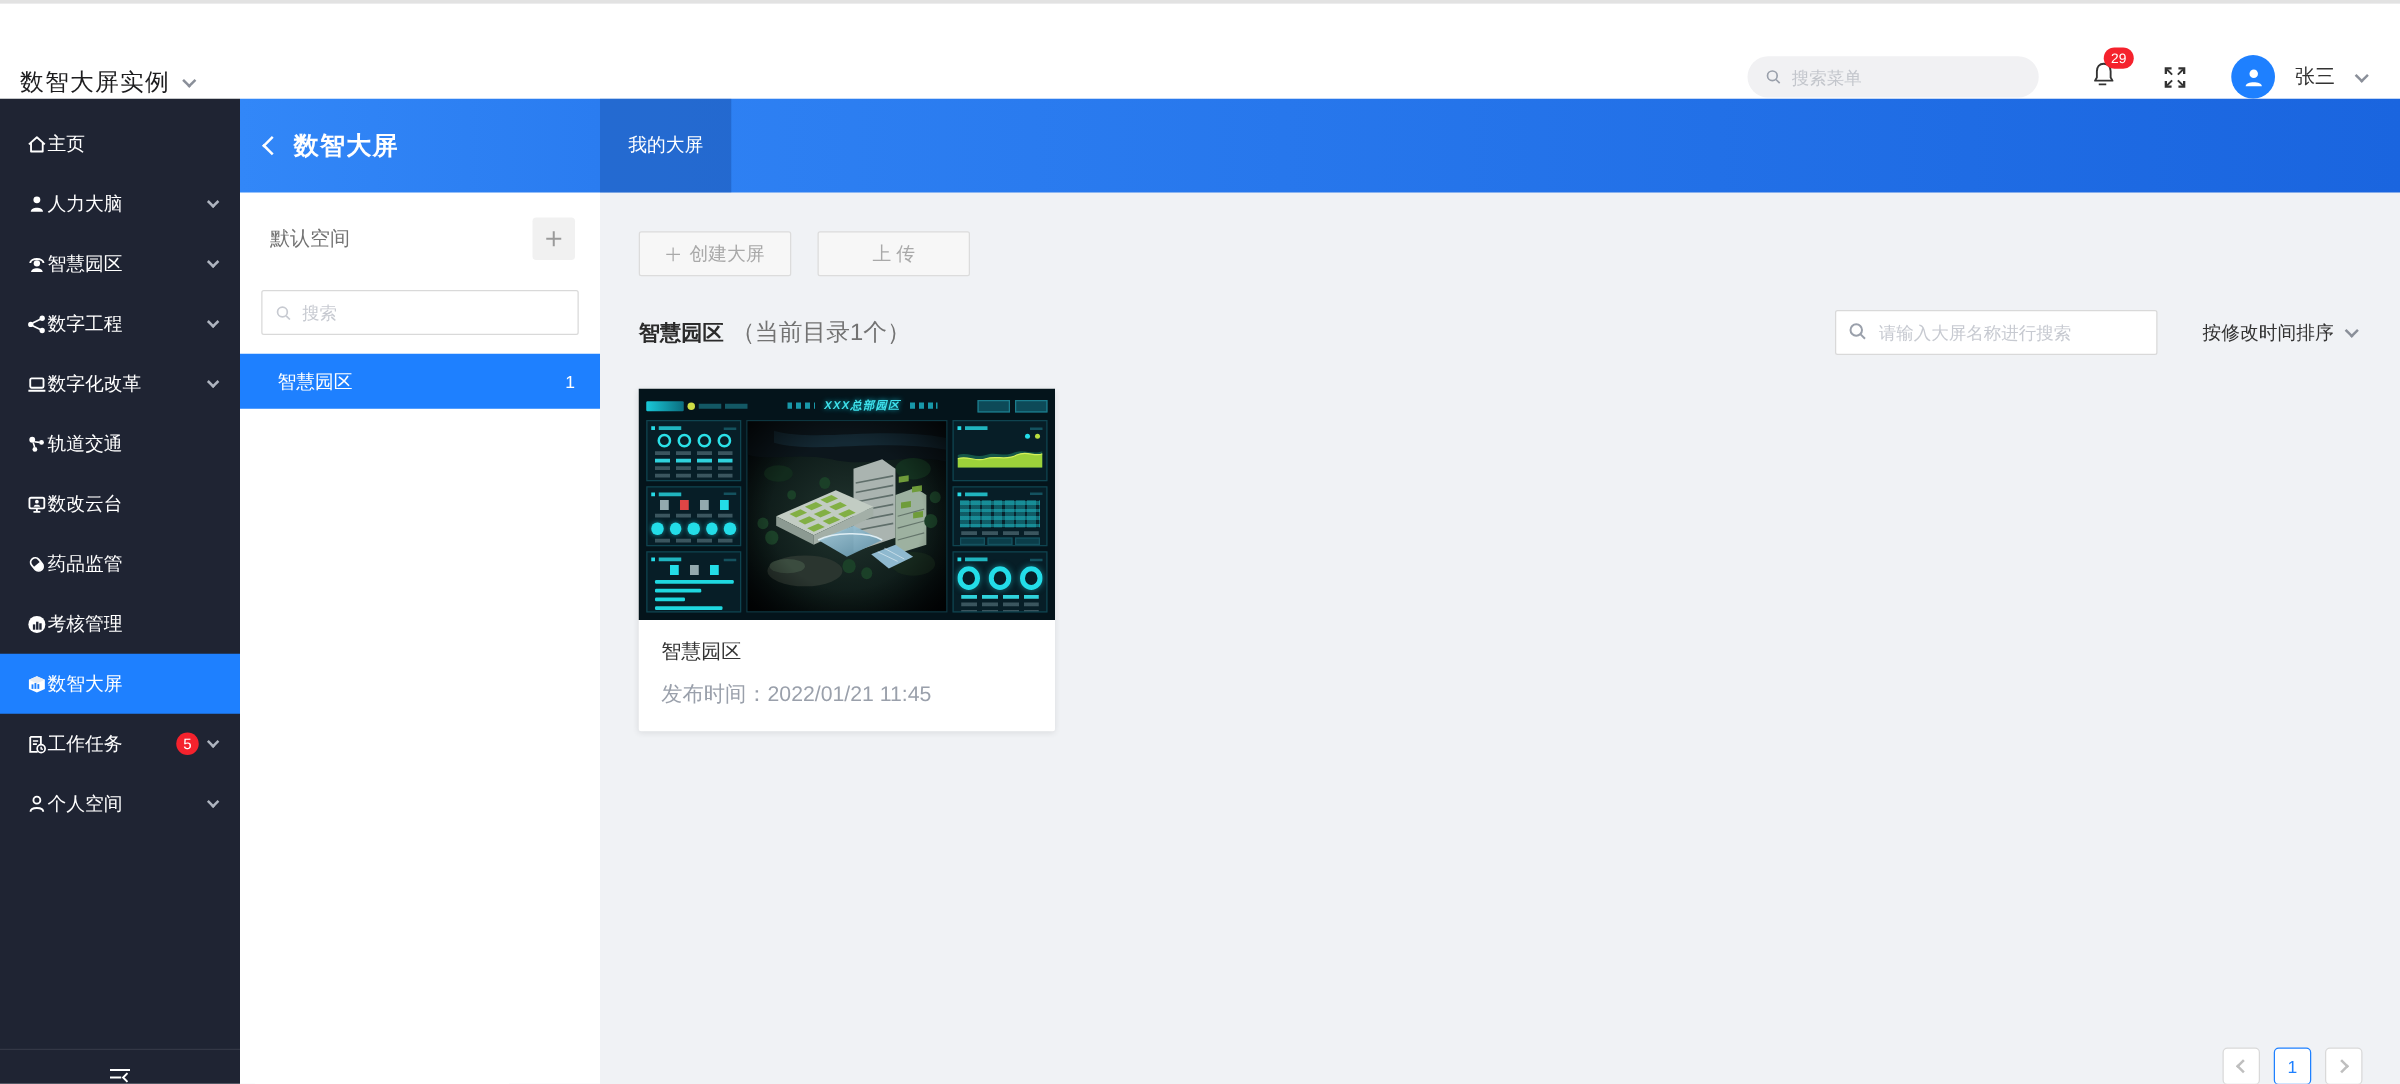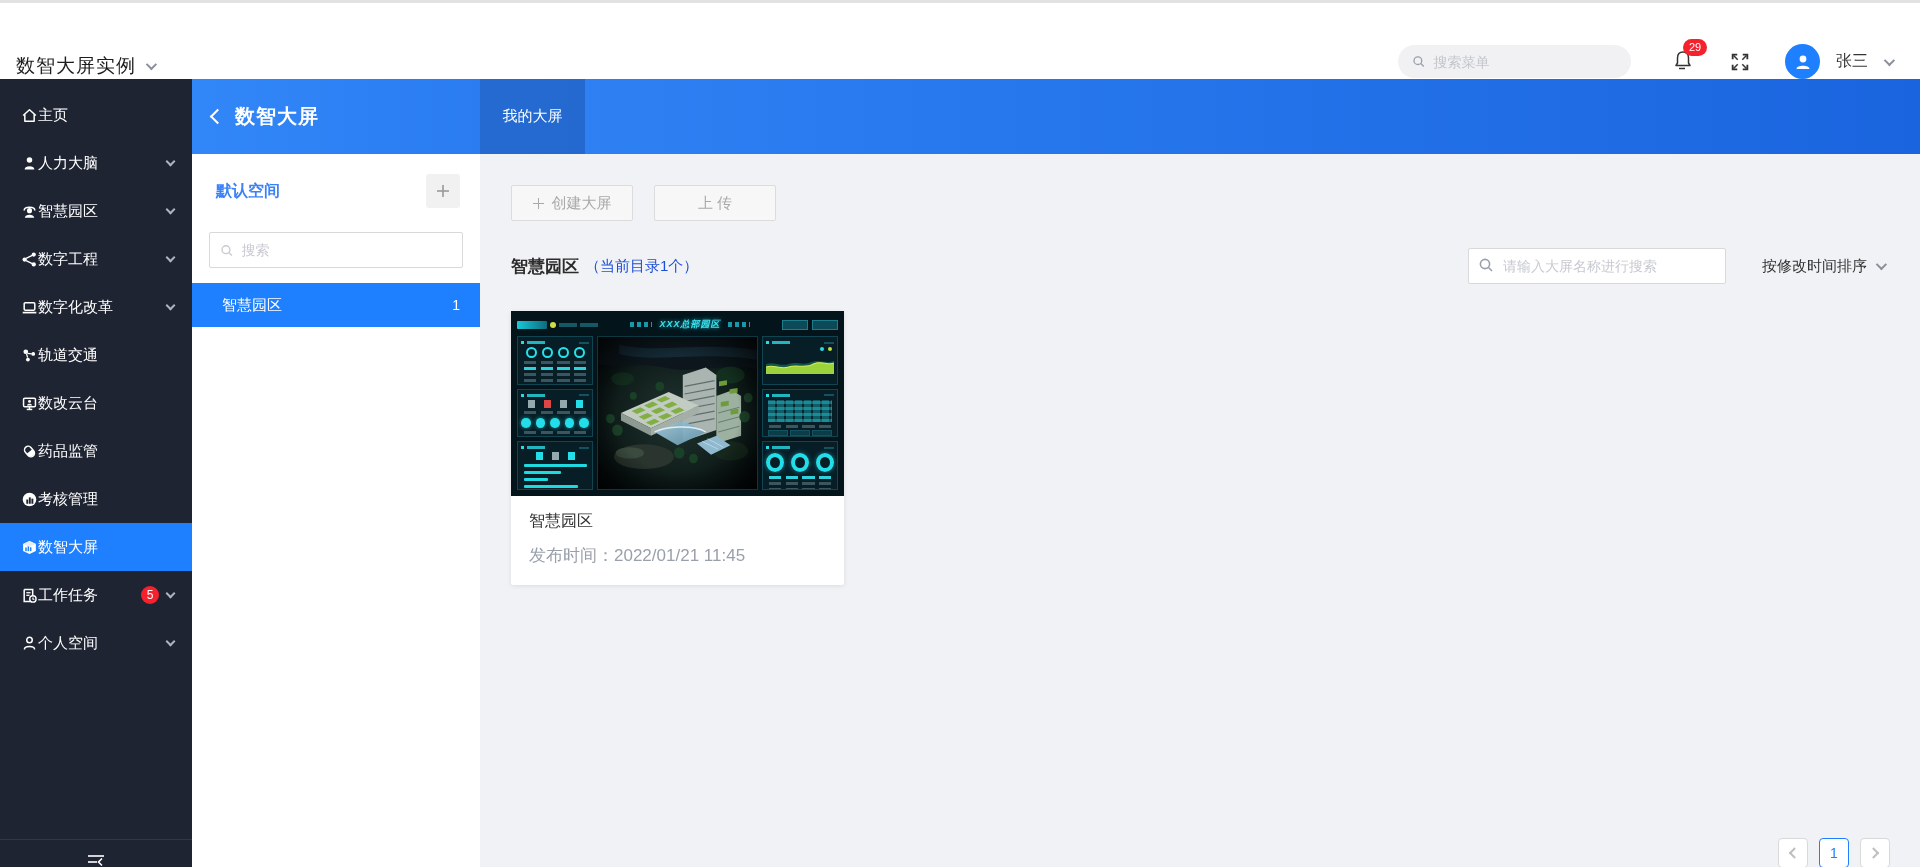--- a/index.html
+++ b/index.html
@@ -34,21 +34,21 @@
   .num-badge { min-width:18px; height:18px; background:#f5222d; border-radius:50%; color:#fff; font-size:12px; display:flex; align-items:center; justify-content:center; margin-right:8px; }
   .nicon { width:18px; display:flex; justify-content:center; flex-shrink:0; }
   .sidebar-footer { height:44px; border-top:1px solid rgba(255,255,255,.09); display:flex; align-items:center; justify-content:center; }
 
   
   .panel { width:288px; background:#fff; flex-shrink:0; display:flex; flex-direction:column; }
   .panel-header { height:75px; background:linear-gradient(90deg,#3287f8,#2a7cf0); color:#fff; display:flex; align-items:center; padding-left:20px; gap:12px; }
   .back-chev { display:inline-block; width:11px; height:11px; border-left:2.5px solid #fff; border-bottom:2.5px solid #fff; transform:rotate(45deg); cursor:pointer; }
   .panel-title { font-size:20px; font-weight:700; letter-spacing:1px; }
   .space-row { display:flex; align-items:center; justify-content:space-between; padding:20px 20px 0 24px; }
-  .space-title { font-size:16px; font-weight:700; color:#3b82f6; }
+  .space-title { font-size:16px; font-weight:400; color:#737373; }
   .add-btn { width:34px; height:34px; background:#f1f1f1; border:none; border-radius:3px; color:#9a9a9a; font-size:22px; line-height:1; cursor:pointer; display:flex; align-items:center; justify-content:center; }
   .panel-search { margin:24px 17px 0 17px; height:36px; border:1px solid #d9d9d9; border-radius:2px; display:flex; align-items:center; padding:0 10px; gap:8px; }
   .panel-search input { border:none; outline:none; font-size:14px; width:100%; color:#333; }
   .panel-search input::placeholder { color:#c7cad1; }
   .folder-list { margin-top:15px; }
   .folder-item { height:44px; display:flex; align-items:center; justify-content:space-between; padding:0 20px 0 30px; font-size:15px; cursor:pointer; }
   .folder-item.selected { background:#1e80ff; color:#fff; }
   .folder-count { font-size:14px; }
 
   
@@ -58,21 +58,21 @@
   .tab.active { background:rgba(10,48,120,.28); }
   .main-content { padding:31px 36px 0 31px; flex:1; }
   .actions { display:flex; gap:21px; }
   .btn { width:122px; height:36px; border:1px solid #dcdcdc; background:#f7f7f7; border-radius:2px; color:#a9a9a9; font-size:15px; display:flex; align-items:center; justify-content:center; gap:8px; cursor:pointer; font-family:inherit; }
   .plus-glyph { position:relative; width:11px; height:11px; display:inline-block; }
   .plus-glyph::before { content:""; position:absolute; left:0; top:5px; width:11px; height:1.6px; background:#a9a9a9; }
   .plus-glyph::after { content:""; position:absolute; left:5px; top:0; width:1.6px; height:11px; background:#a9a9a9; }
   .section-row { margin-top:27px; display:flex; align-items:center; justify-content:space-between; }
   .section-left { display:flex; align-items:center; gap:6px; }
   .section-title { font-size:17px; font-weight:700; color:#2b2b2b; }
-  .section-count { font-size:15px; color:#1d4ed8; }
+  .section-count { font-size:19px; color:#737373; }
   .section-right { display:flex; align-items:center; gap:36px; }
   .screen-search { position:relative; }
   .screen-search input { width:258px; height:36px; border:1px solid #d9d9d9; border-radius:2px; padding:0 10px 0 34px; font-size:14px; outline:none; color:#333; background:#fff; }
   .screen-search input::placeholder { color:#c7cad1; }
   .screen-search .sicon { position:absolute; left:10px; top:9px; }
   .sort { display:flex; align-items:center; gap:9px; cursor:pointer; }
   .sort-label { font-size:15px; color:#333; }
 
   
   .card { margin-top:27px; width:333px; background:#fff; border-radius:2px; box-shadow:0 1px 5px rgba(0,0,0,.09); cursor:pointer; }

